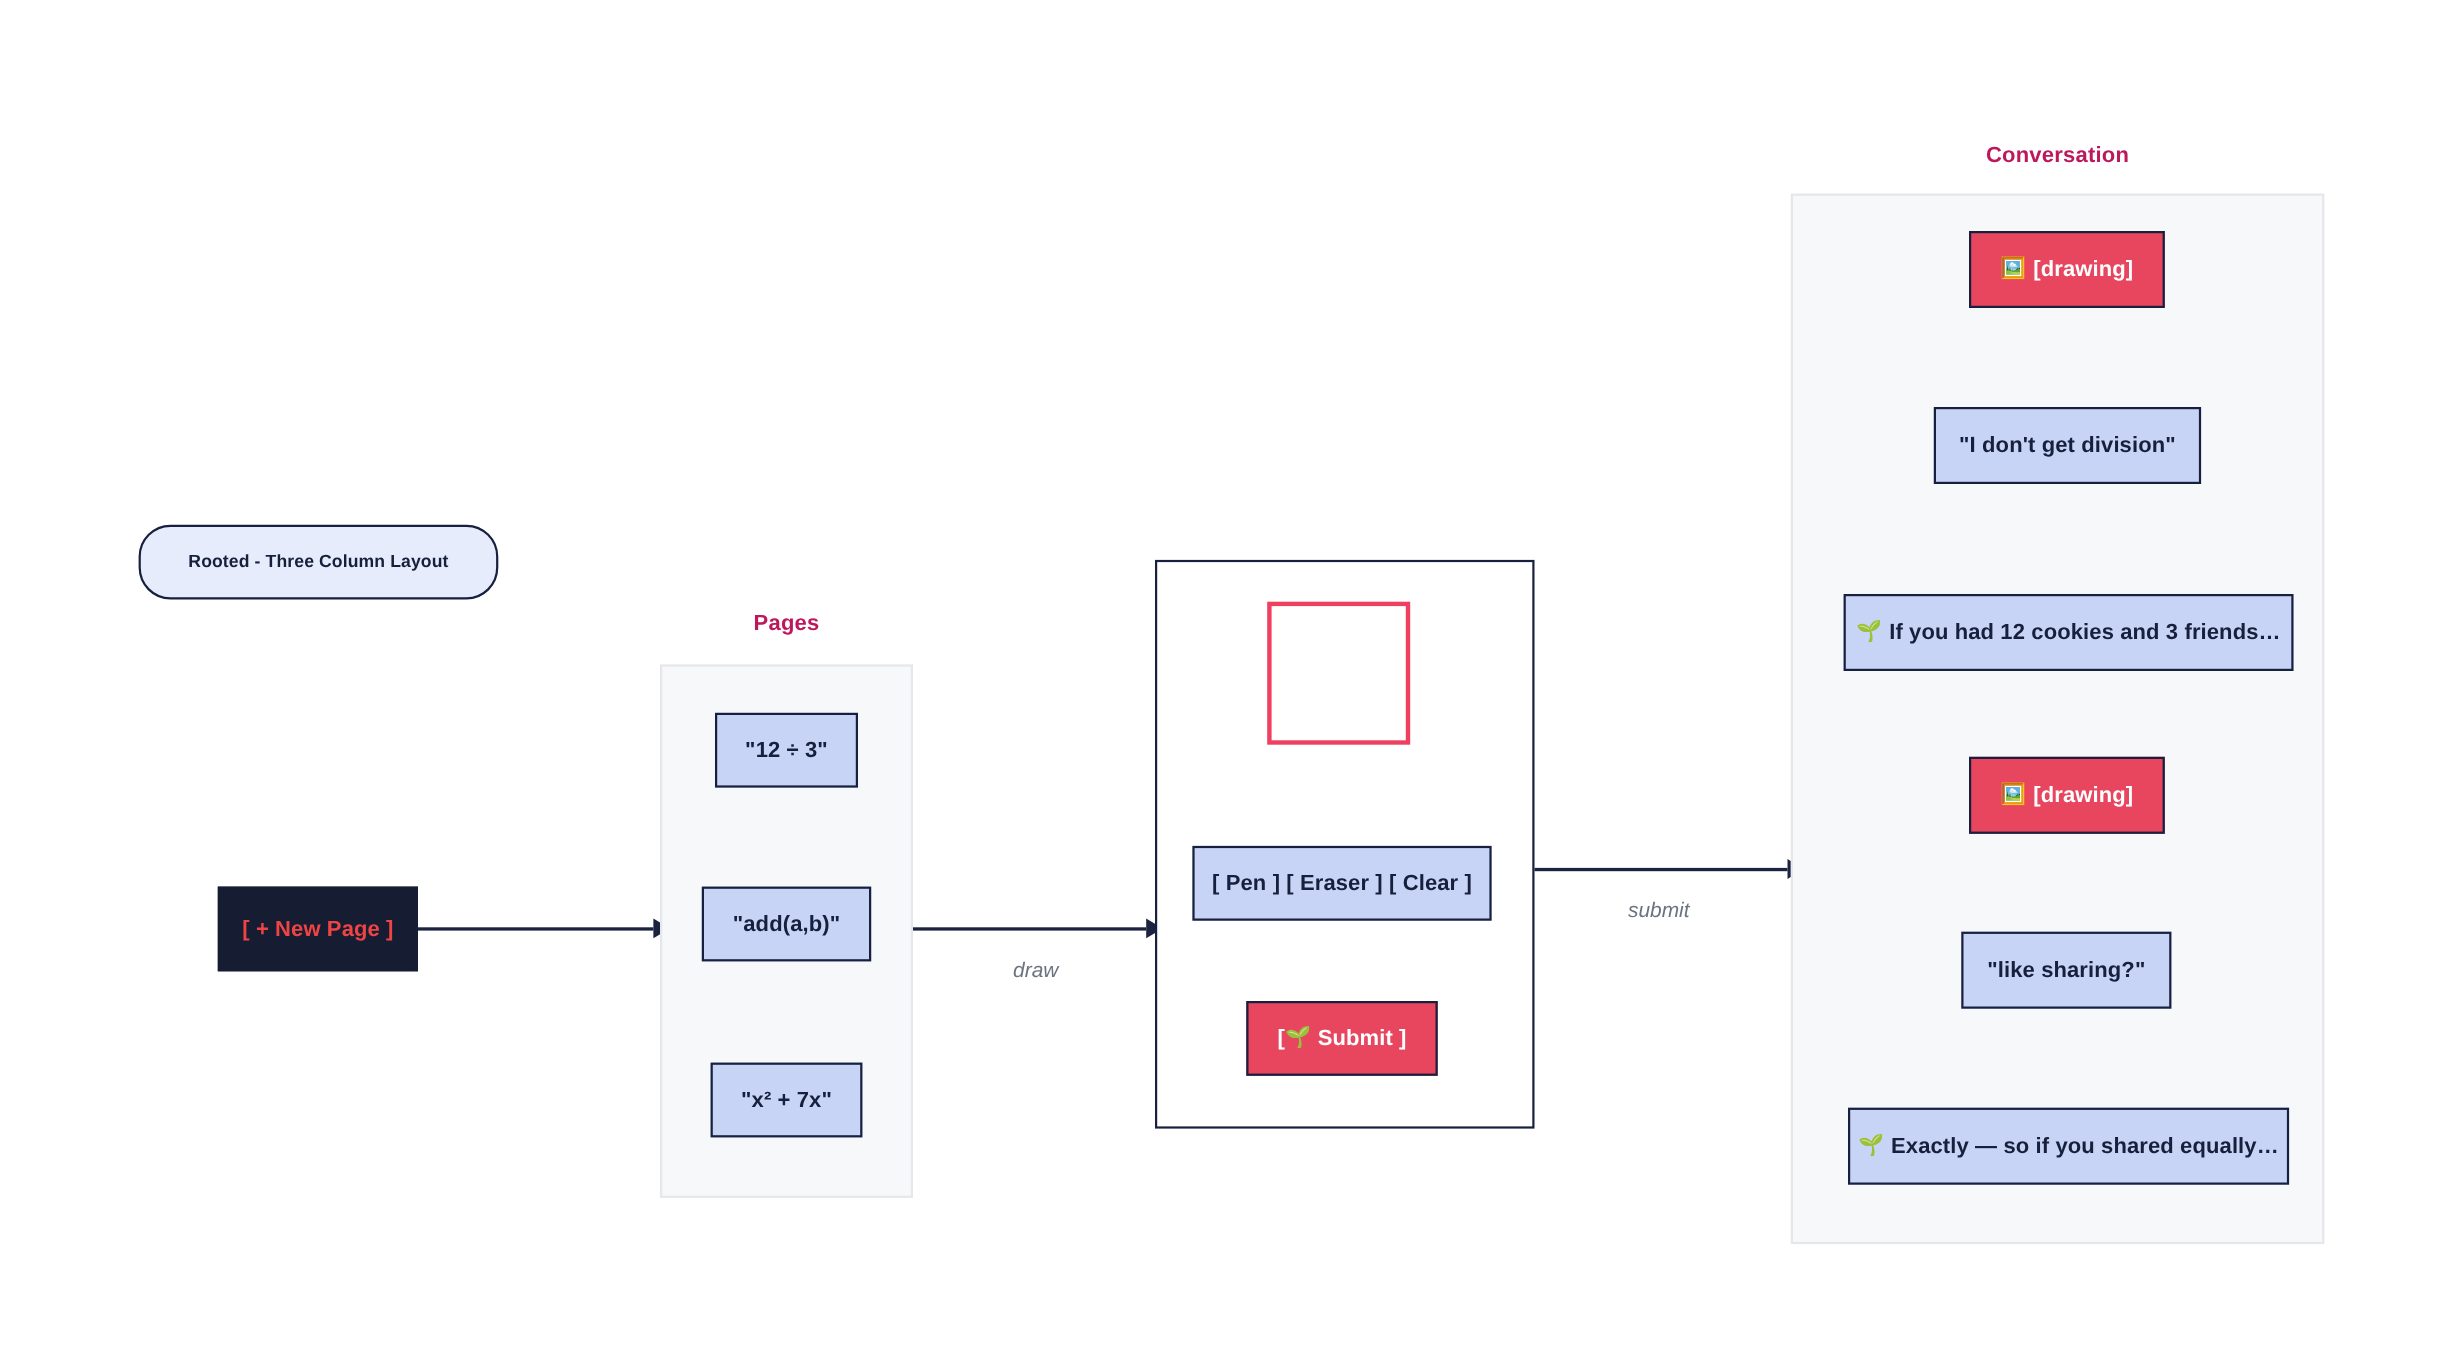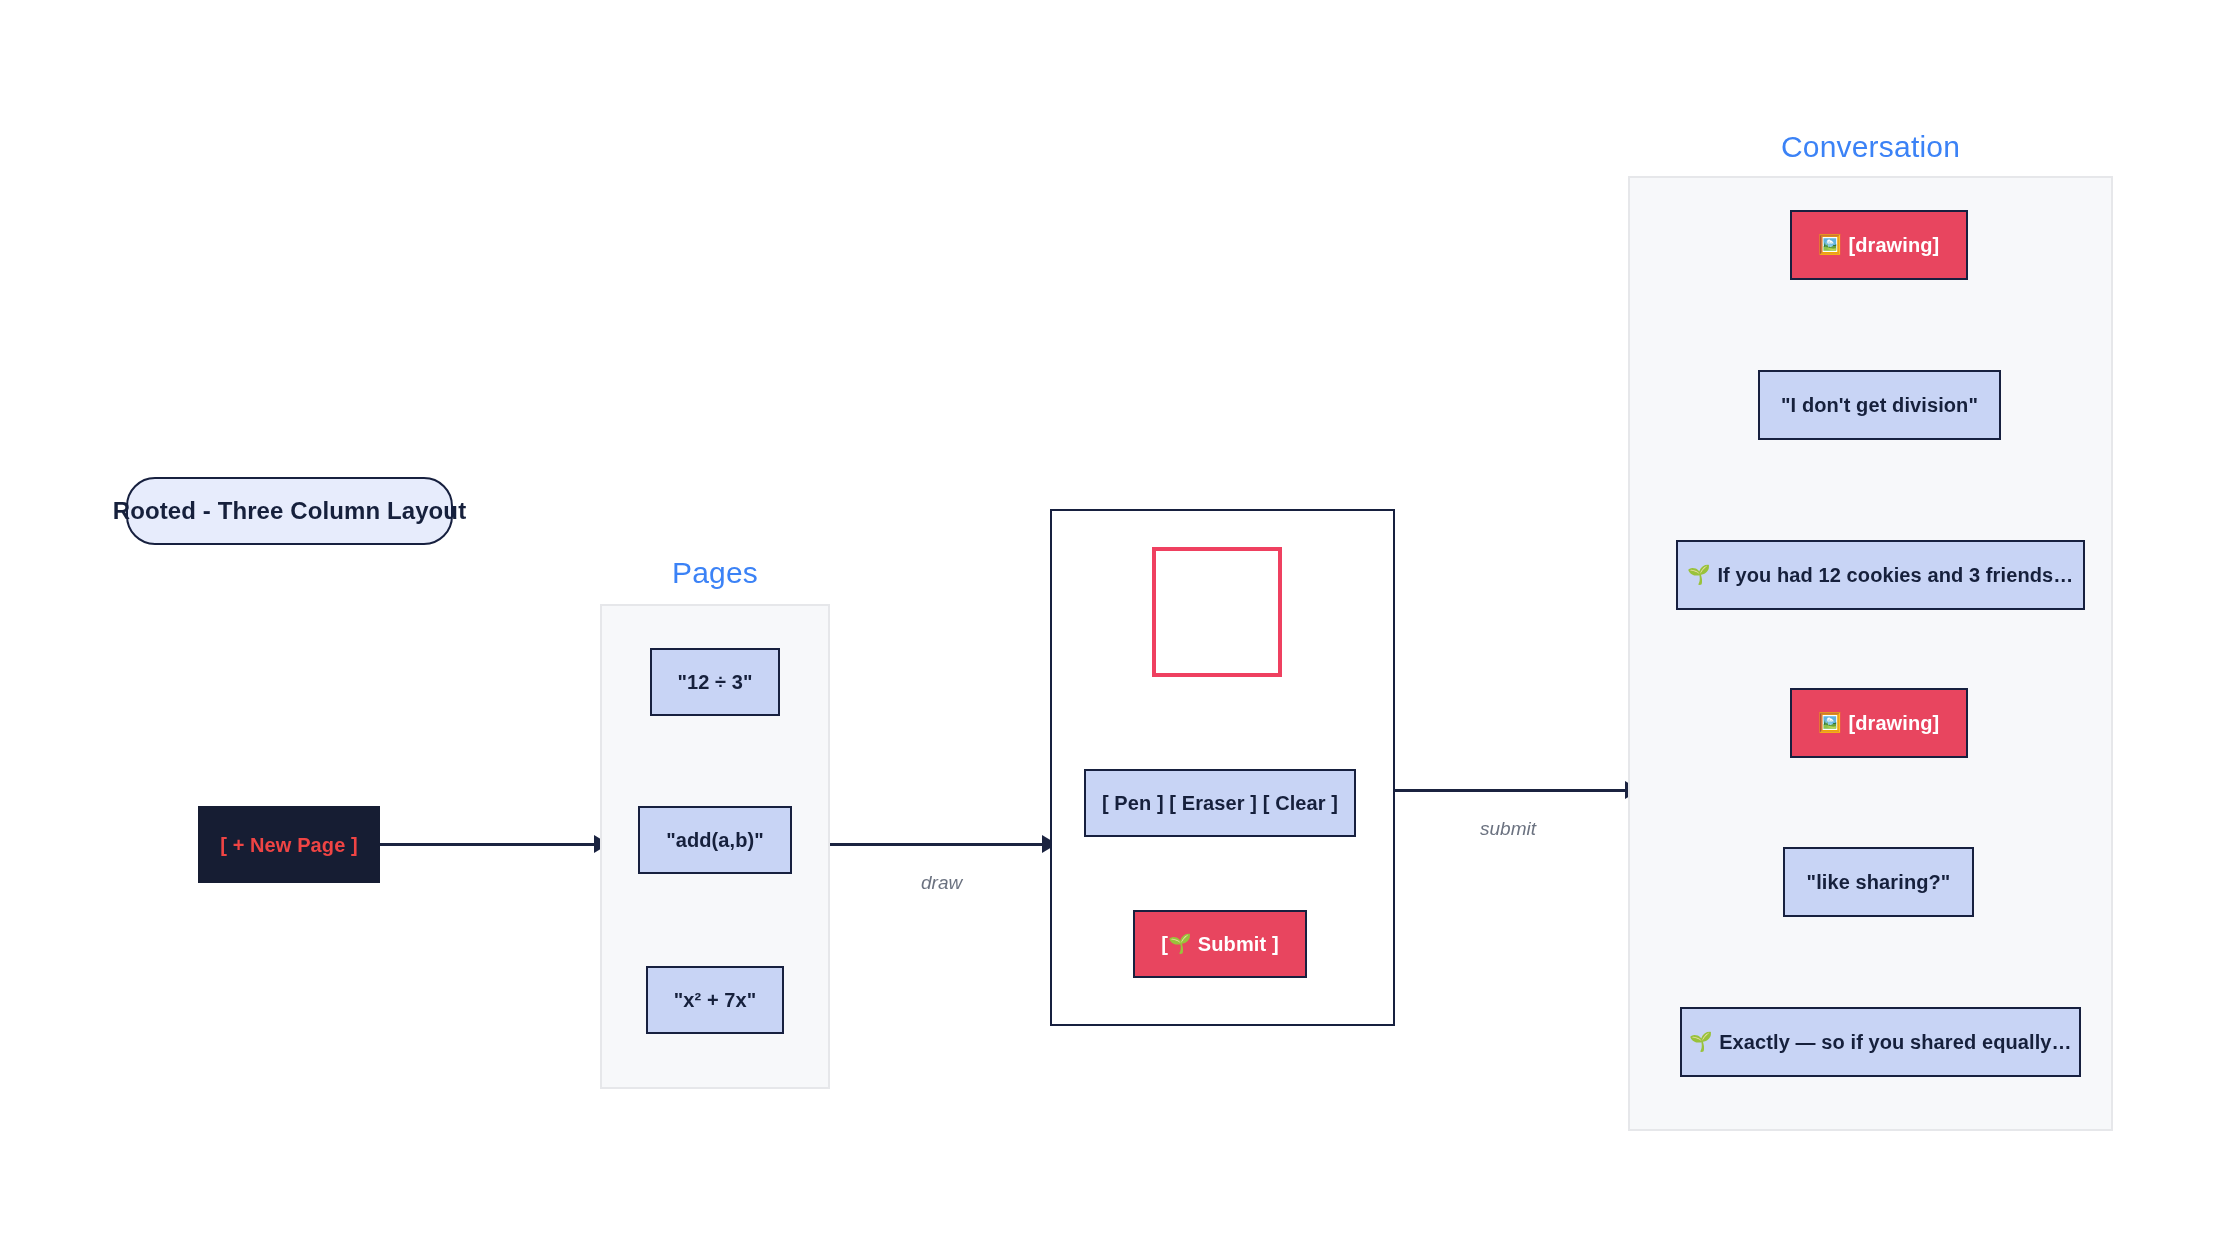--- a/index.html
+++ b/index.html
@@ -31,21 +31,21 @@
     color: #16203c;
     font-size: 20px;
     font-weight: bold;
     letter-spacing: 0.1px;
     line-height: 1.2;
     white-space: nowrap;
   }
   .node.title-node {
     background: #e7ecfc;
     border-color: #17203f;
-    font-size: 24px;
+    font-size: 16px;
     border-radius: 29px;
   }
   .node.dark {
     background: #161d33;
     border-color: #161d33;
     color: #ef4444;
   }
   .node.crimson {
     background: #e8455f;
     border-color: #17203f;
@@ -57,23 +57,23 @@
     box-sizing: border-box;
     background: #f7f8fa;
     border: 2px solid #e6e7ea;
   }
   .subgraph.canvas-box {
     background: #ffffff;
     border: 2.6px solid #17203f;
   }
   .subgraph-title {
     position: absolute;
-    font-size: 30px;
-    font-weight: normal;
-    color: #3b82f6;
+    font-size: 20px;
+    font-weight: bold;
+    color: #be185d;
     white-space: nowrap;
     text-align: center;
     letter-spacing: 0.2px;
   }
   
   .sketch-rect {
     position: absolute;
     box-sizing: border-box;
     border: 4px solid #ef4060;
     background: transparent;

